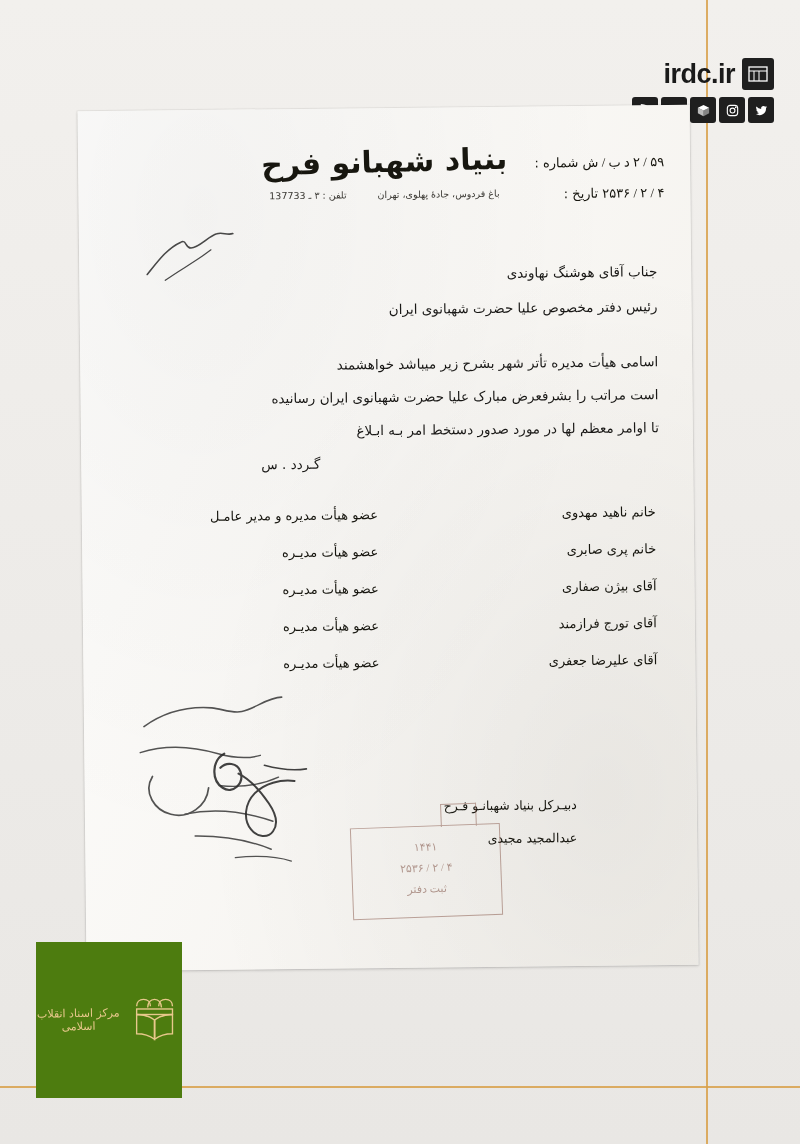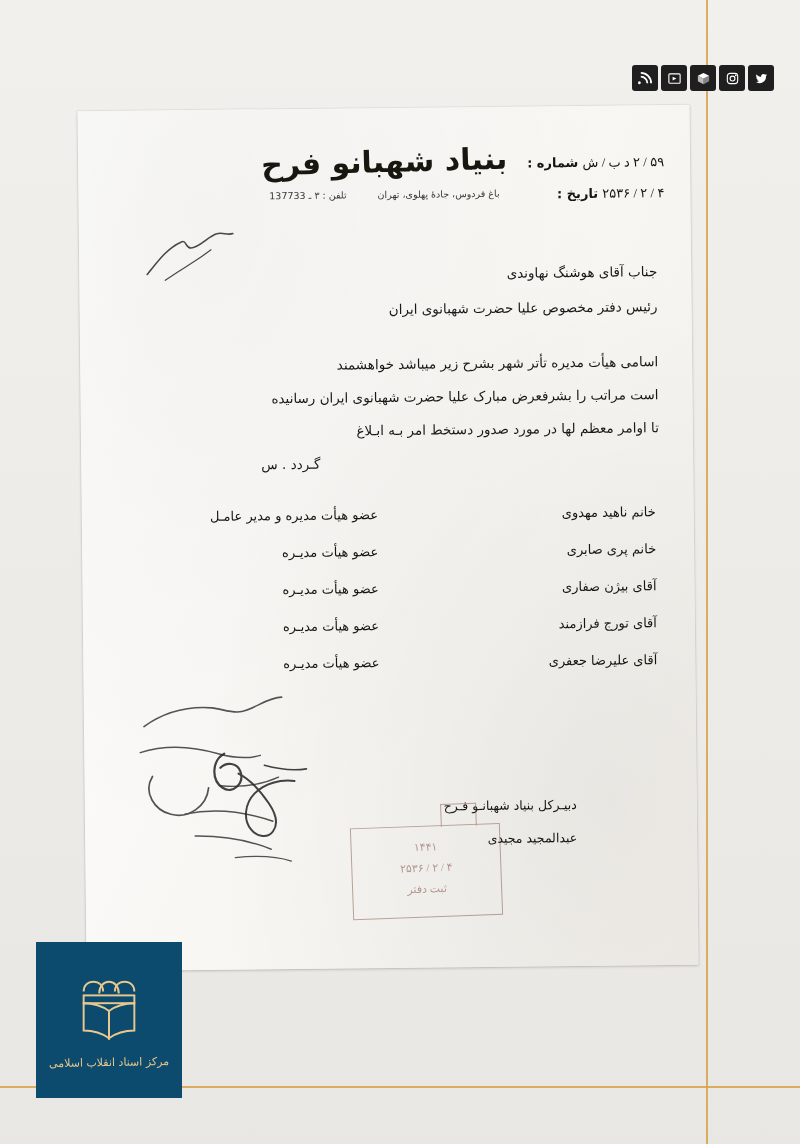--- a/index.html
+++ b/index.html
@@ -80,21 +80,21 @@
   
   .ref-block{
     position:absolute;
     top:42px;right:26px;
     text-align:right;
     font-size:13px;
     color:#17160f;
     line-height:2.35;
   }
   .ref-row{white-space:nowrap;}
-  .ref-label{font-weight:700;}
+  .ref-label{font-weight:400;}
   .ref-val{
     font-family:"Liberation Serif", serif;
     letter-spacing:1px;
   }
 
   
   .body-block{
     position:absolute;
     top:150px;right:34px;left:60px;
     text-align:right;
@@ -215,23 +215,23 @@
     border-radius:3px;
     display:flex;align-items:center;justify-content:center;
   }
   .soc svg{display:block;}
 
   
   .logo-box{
     position:absolute;
     left:36px;bottom:46px;
     width:146px;height:156px;
-    background:#0c4a6e;
+    background:#4d7c0f;
     display:flex;
-    flex-direction:column;
+    flex-direction:row;
     align-items:center;
     justify-content:center;
     gap:6px;
   }
   .logo-emb{width:78px;height:78px;}
   .logo-caption{
     font-size:11px;
     color:#e8c88c;
     letter-spacing:.5px;
     transform:rotate(-1deg);
@@ -239,20 +239,31 @@
   }
 </style>
 </head>
 <body>
 
 <div class="page-bg"></div>
 <div class="frame-line"></div>
 <div class="frame-line bottom"></div>
 
 <div class="irdc">
+  <div class="irdc-top">
+    <span class="irdc-word">irdc.ir</span>
+    <span class="irdc-mark">
+      <svg width="22" height="22" viewBox="0 0 22 22">
+        <rect x="2" y="4" width="18" height="14" fill="none" stroke="#fff" stroke-width="1.3"></rect>
+        <line x1="2" y1="8" x2="20" y2="8" stroke="#fff" stroke-width="1"></line>
+        <line x1="7" y1="8" x2="7" y2="18" stroke="#fff" stroke-width="1"></line>
+        <line x1="12" y1="8" x2="12" y2="18" stroke="#fff" stroke-width="1"></line>
+      </svg>
+    </span>
+  </div>
   <div class="irdc-social">
     <span class="soc">
       <svg width="15" height="15" viewBox="0 0 16 16">
           <path d="M3 12.5a1.5 1.5 0 1 0 0 .1zM3 7a6 6 0 0 1 6 6h2A8 8 0 0 0 3 5zM3 3a10 10 0 0 1 10 10h2A12 12 0 0 0 3 1z" fill="#fff"></path>
         </svg>
     </span>
     <span class="soc">
       <svg width="15" height="15" viewBox="0 0 16 16">
           <rect x="2" y="3" width="12" height="10" rx="1" fill="none" stroke="#fff" stroke-width="1.2"></rect>
           <path d="M6 6l4 2-4 2z" fill="#fff"></path>

